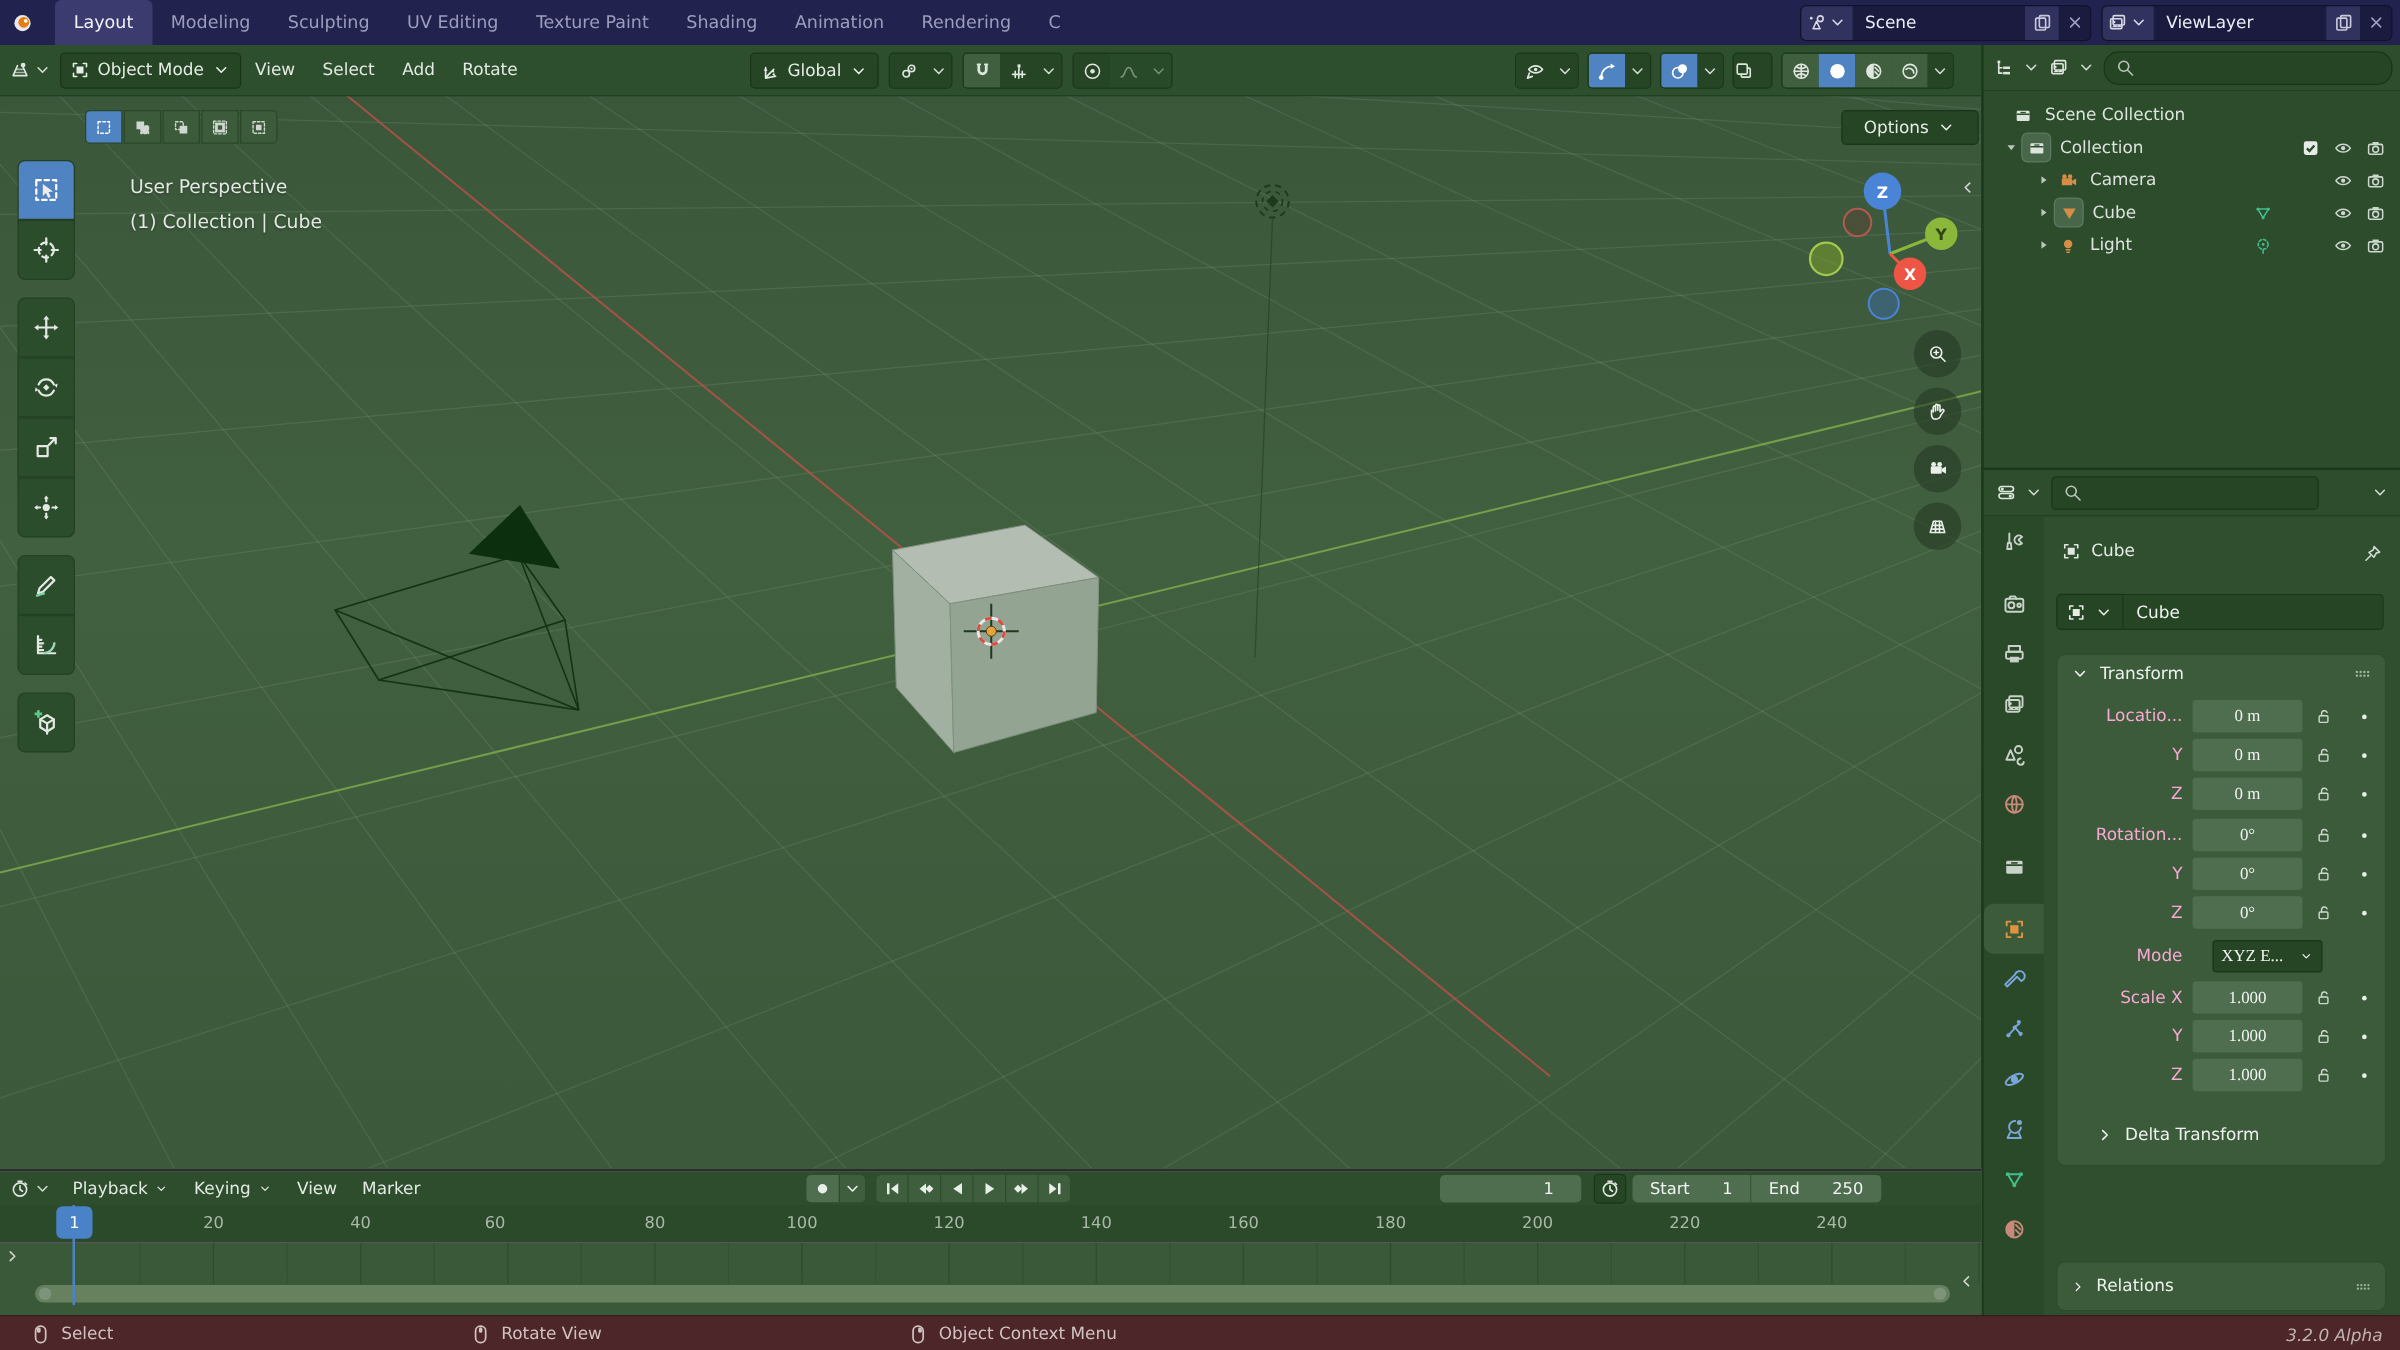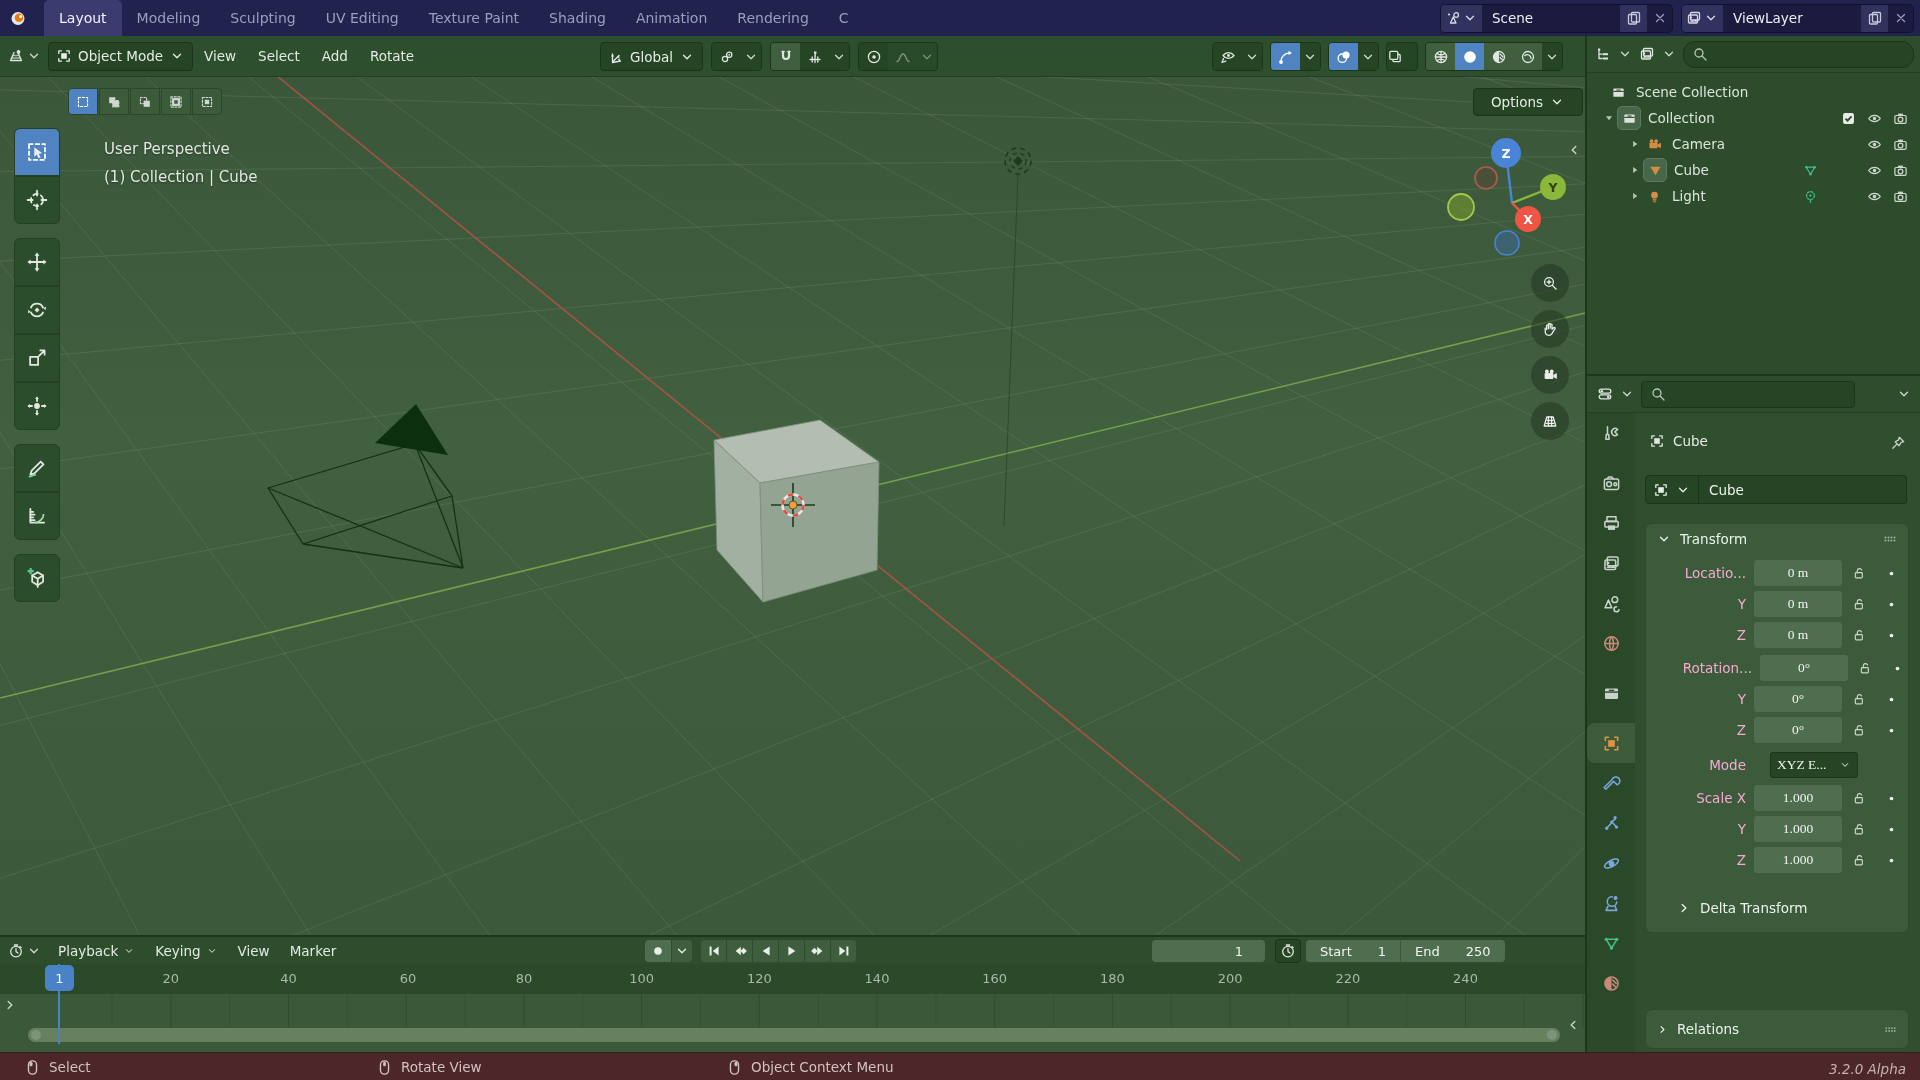--- a/index.html
+++ b/index.html
@@ -1088,21 +1088,21 @@
                   <rect x="3.8" y="7.6" width="8" height="6" rx="1" class="st"></rect>
                   <path d="M6 7.6V5.4A2.6 2.6 0 0111 4.6" class="st"></path>
                 </svg>
               </span>
               <span class="an ic">
                 <svg width="11" height="11" viewBox="0 0 16 16">
                   <circle cx="8" cy="8" r="2.7" fill="currentColor"></circle>
                 </svg>
               </span>
             </div>
-            <div class="trow" style="margin-top: 7px; justify-content: flex-end;">
+            <div class="trow" style="margin-top: 7px;">
               <span class="tl">Rotation...</span>
               <div class="tv">0°</div>
               <span class="lk ic">
                 <svg width="14" height="14" viewBox="0 0 16 16">
                   <rect x="3.8" y="7.6" width="8" height="6" rx="1" class="st"></rect>
                   <path d="M6 7.6V5.4A2.6 2.6 0 0111 4.6" class="st"></path>
                 </svg>
               </span>
               <span class="an ic">
                 <svg width="11" height="11" viewBox="0 0 16 16">
@@ -1346,21 +1346,21 @@
             <span>End</span>
             <span>250</span>
           </div>
         </div>
       </div>
     </div>
     <div id="tl-ruler">
       <div id="playhead">1</div>
     <span class="rnum" style="left: 170.815px;">20</span>
         <span class="rnum" style="left: 288.515px;">40</span>
-        <span class="rnum" style="left: 408px;">60</span>
+        <span class="rnum" style="left: 396px;">60</span>
         <span class="rnum" style="left: 523.915px;">80</span>
         <span class="rnum" style="left: 641.615px;">100</span>
         <span class="rnum" style="left: 759.315px;">120</span>
         <span class="rnum" style="left: 877.015px;">140</span>
         <span class="rnum" style="left: 994.715px;">160</span>
         <span class="rnum" style="left: 1112.41px;">180</span>
         <span class="rnum" style="left: 1230.12px;">200</span>
         <span class="rnum" style="left: 1347.82px;">220</span>
         <span class="rnum" style="left: 1465.51px;">240</span>
       </div>

